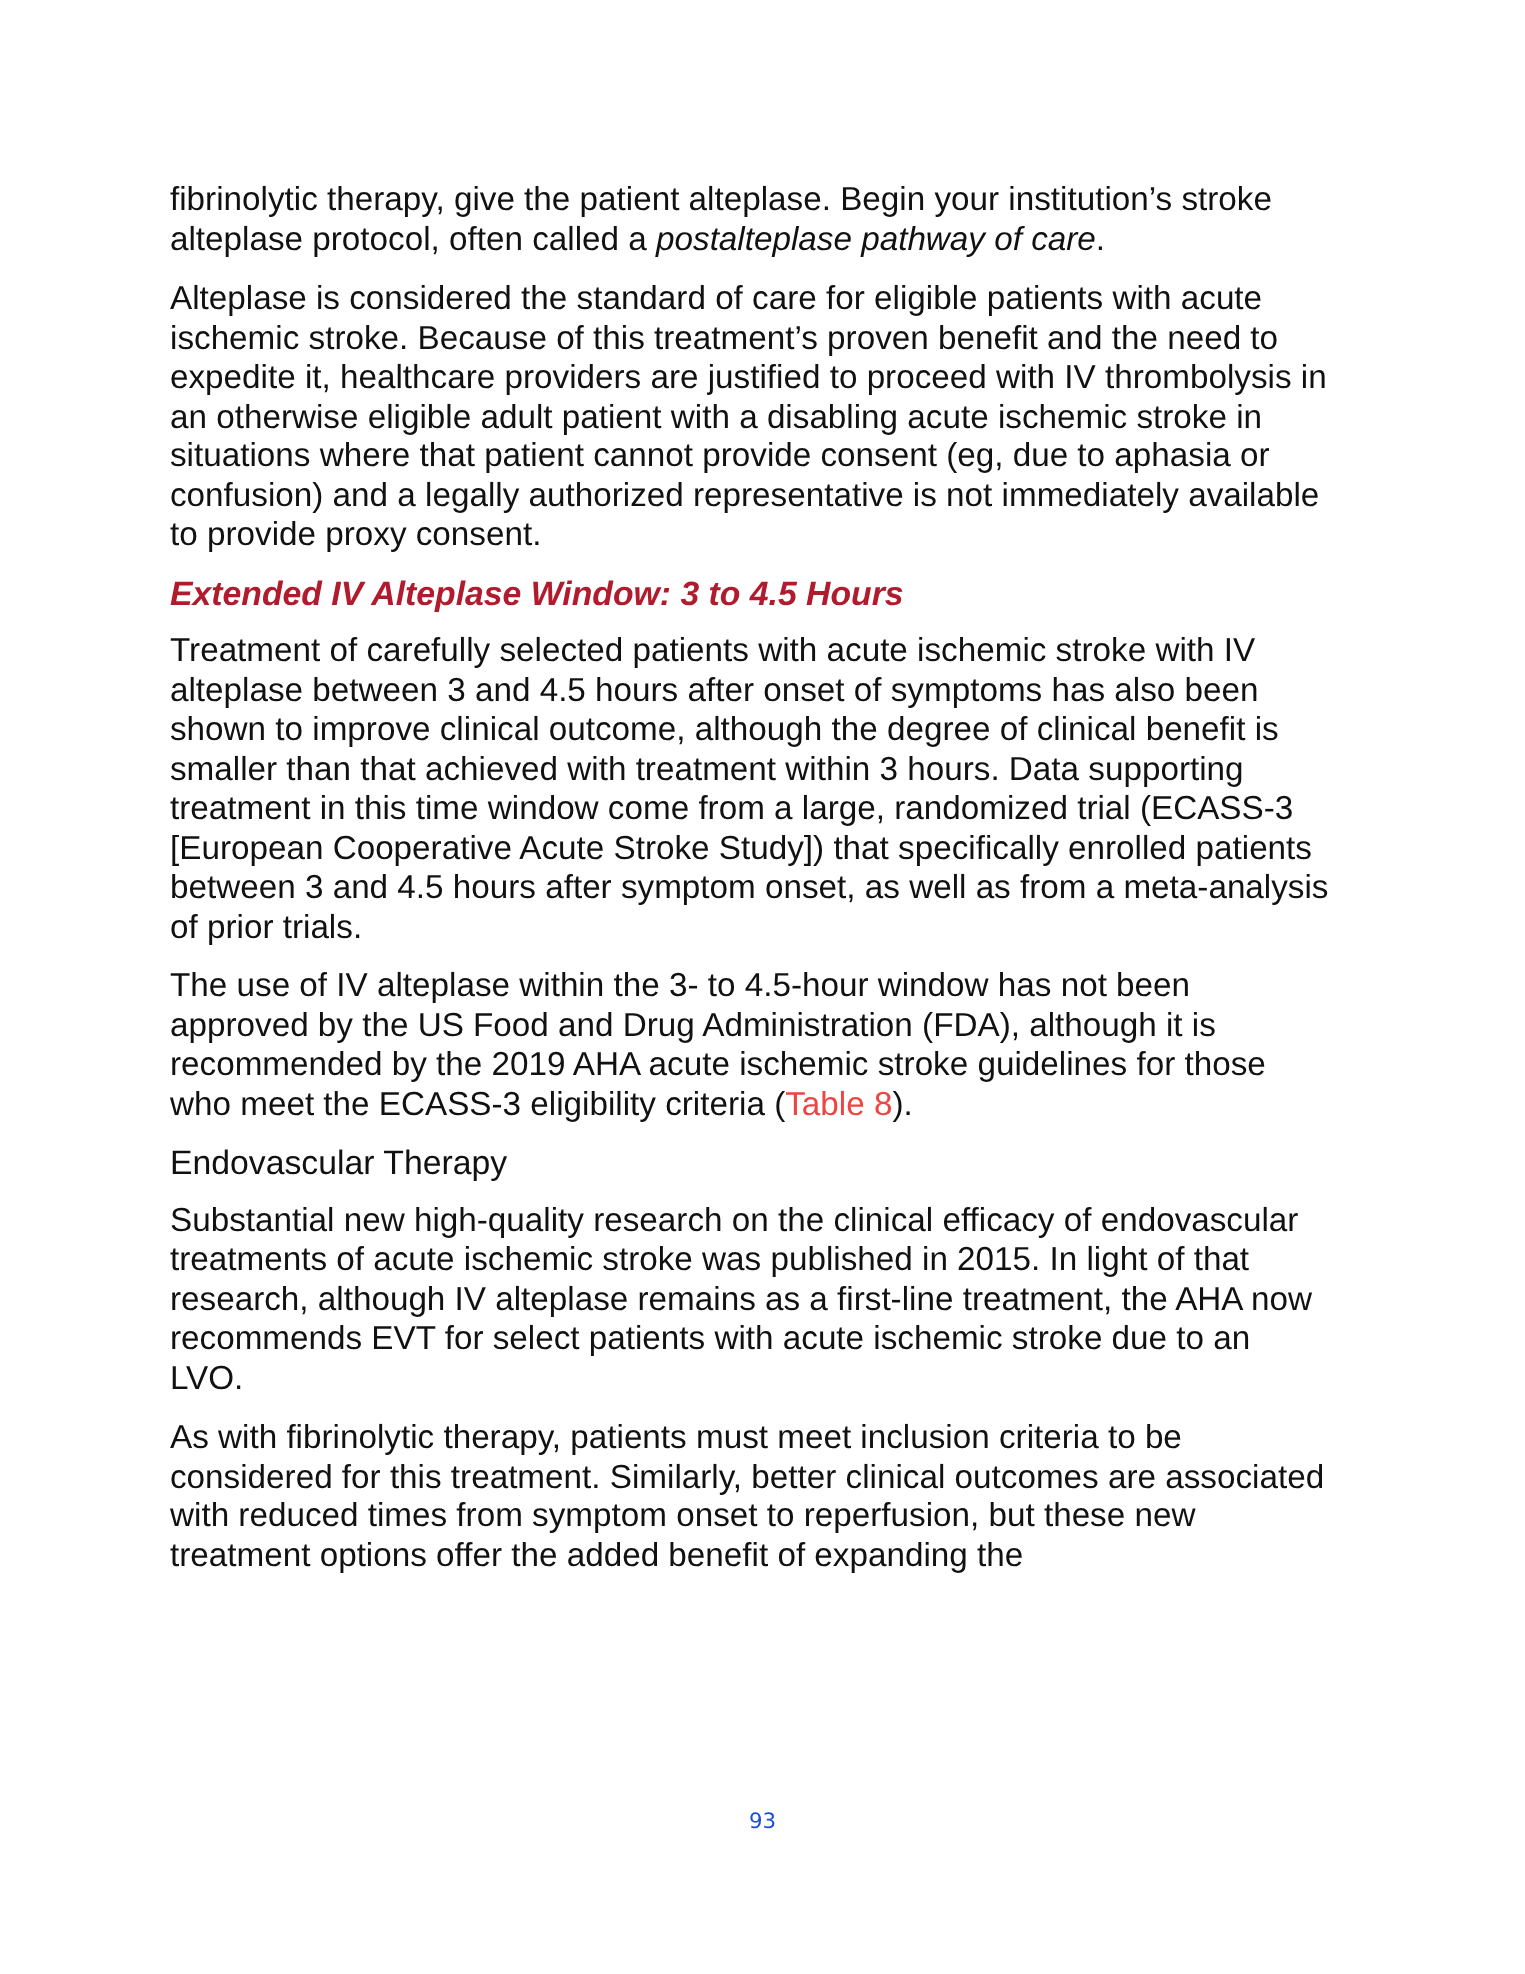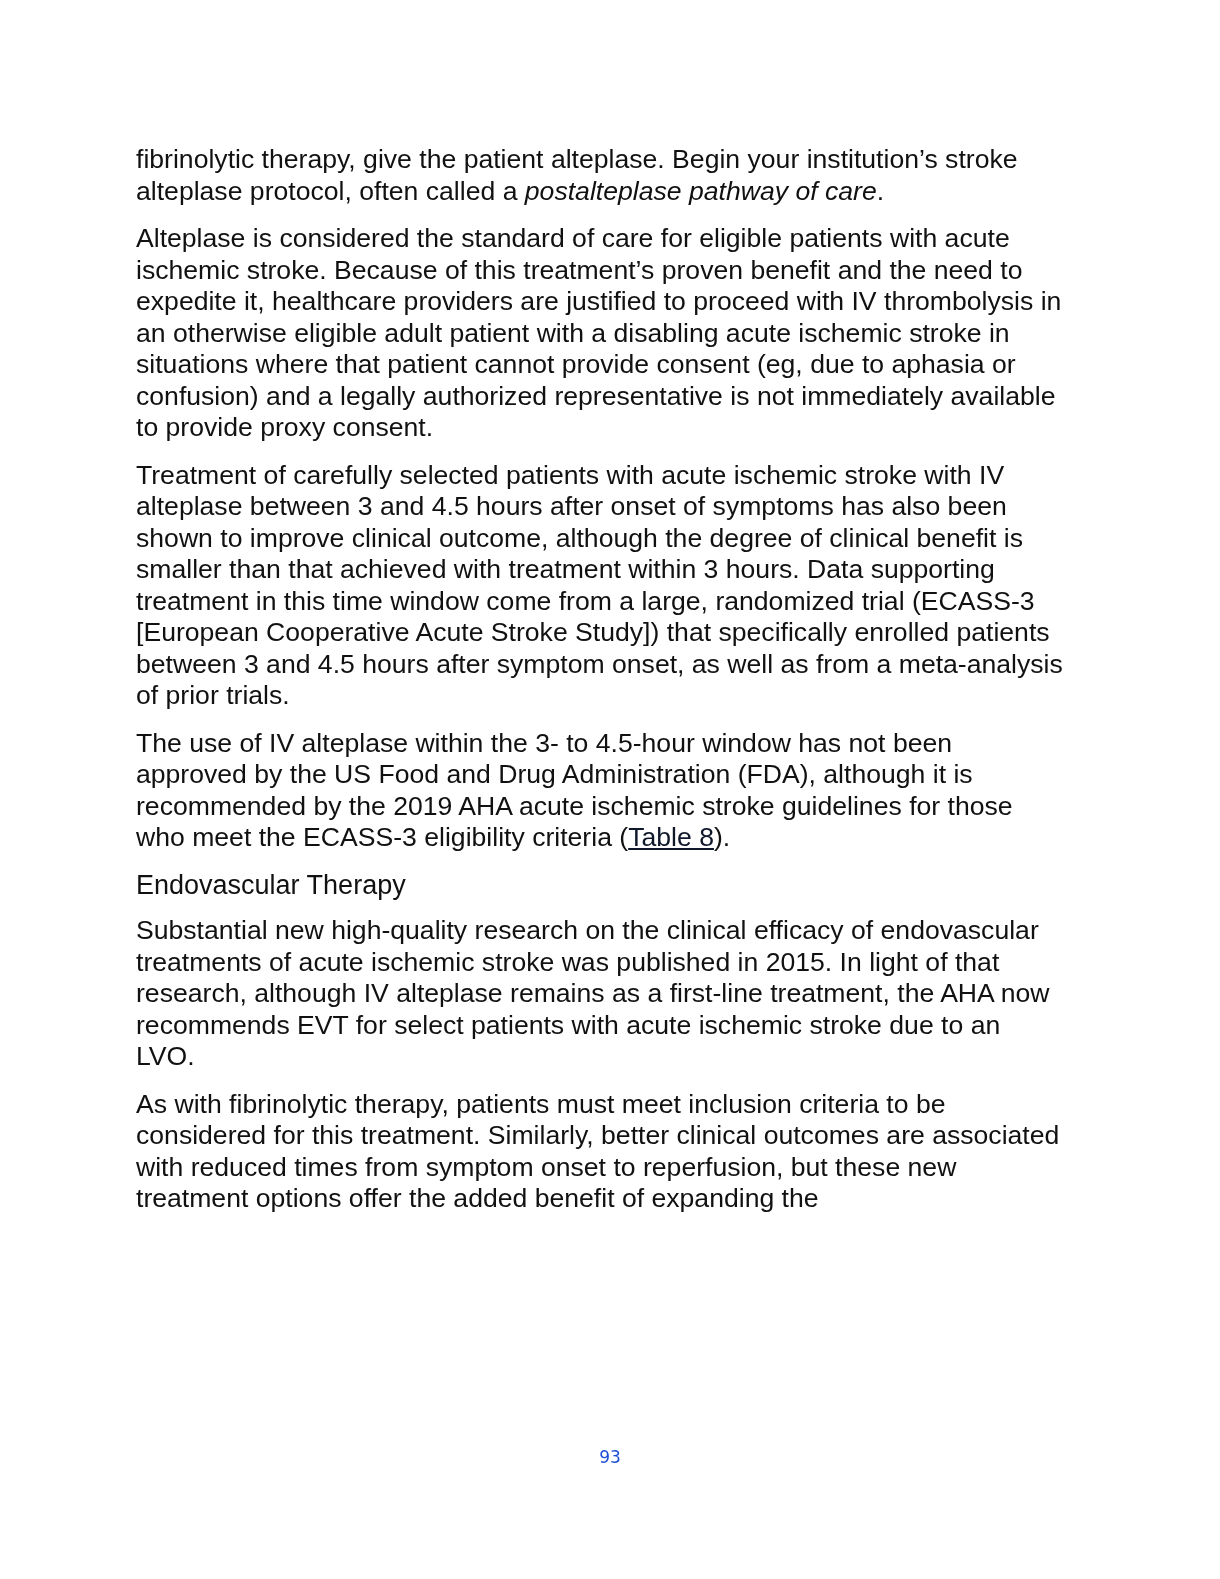--- a/index.html
+++ b/index.html
@@ -5,35 +5,36 @@
   html, body { margin: 0; padding: 0; background: #ffffff; }
   body { width: 1220px; height: 1579px; position: relative; overflow: hidden; }
   .page {
     position: absolute; left: 136px; top: 144px; width: 930px;
     font-family: "Liberation Sans", sans-serif; font-size: 26.6px; line-height: 31.5px; color: #111111;
   }
   p { margin: 0 0 16px 0; }
   .bold { font-weight: bold; }
   .heading-red { color: #b01c2e; font-weight: bold; font-style: italic; font-size: 27px; margin: 0 0 14px 0; }
   .heading { font-weight: normal; font-size: 27px; margin: 0 0 14px 0; }
-  .link { text-decoration: underline; color: #0f172a; cursor: pointer; }
+  .link { color: #ef4444; cursor: pointer; }
   .page-number {
     position: absolute; left: 0; right: 0; top: 1447px; text-align: center;
     font-family: "DejaVu Sans", sans-serif; font-size: 17px; color: #1d4ed8;
   }
 </style>
 </head>
 <body>
 
 <div class="page">
   <p><span>fibrinolytic therapy, give the patient alteplase. Begin your institution’s stroke alteplase protocol, often called a </span><em>postalteplase pathway of care</em><span>.</span></p>
 
   <p>Alteplase is considered the standard of care for eligible patients with acute ischemic stroke. Because of this treatment’s proven benefit and the need to expedite it, healthcare providers are justified to proceed with IV thrombolysis in an otherwise eligible adult patient with a disabling acute ischemic stroke in situations where that patient cannot provide consent (eg, due to aphasia or confusion) and a legally authorized representative is not immediately available to provide proxy consent.</p>
 
 
+  <div class="heading-red">Extended IV Alteplase Window: 3 to 4.5 Hours</div>
 
   <p>Treatment of carefully selected patients with acute ischemic stroke with IV alteplase between 3 and 4.5 hours after onset of symptoms has also been shown to improve clinical outcome, although the degree of clinical benefit is smaller than that achieved with treatment within 3 hours. Data supporting treatment in this time window come from a large, randomized trial (ECASS-3 [European Cooperative Acute Stroke Study]) that specifically enrolled patients between 3 and 4.5 hours after symptom onset, as well as from a meta-analysis of prior trials.</p>
 
   <p><span>The use of IV alteplase within the 3- to 4.5-hour window has not been approved by the US Food and Drug Administration (FDA), although it is recommended by the 2019 AHA acute ischemic stroke guidelines for those who meet the ECASS-3 eligibility criteria (</span><a class="link">Table 8</a><span>).</span></p>
 
   <div class="heading">Endovascular Therapy</div>
 
   <p>Substantial new high-quality research on the clinical efficacy of endovascular treatments of acute ischemic stroke was published in 2015. In light of that research, although IV alteplase remains as a first-line treatment, the AHA now recommends EVT for select patients with acute ischemic stroke due to an LVO.</p>
 
   <p>As with fibrinolytic therapy, patients must meet inclusion criteria to be considered for this treatment. Similarly, better clinical outcomes are associated with reduced times from symptom onset to reperfusion, but these new treatment options offer the added benefit of expanding the</p>

